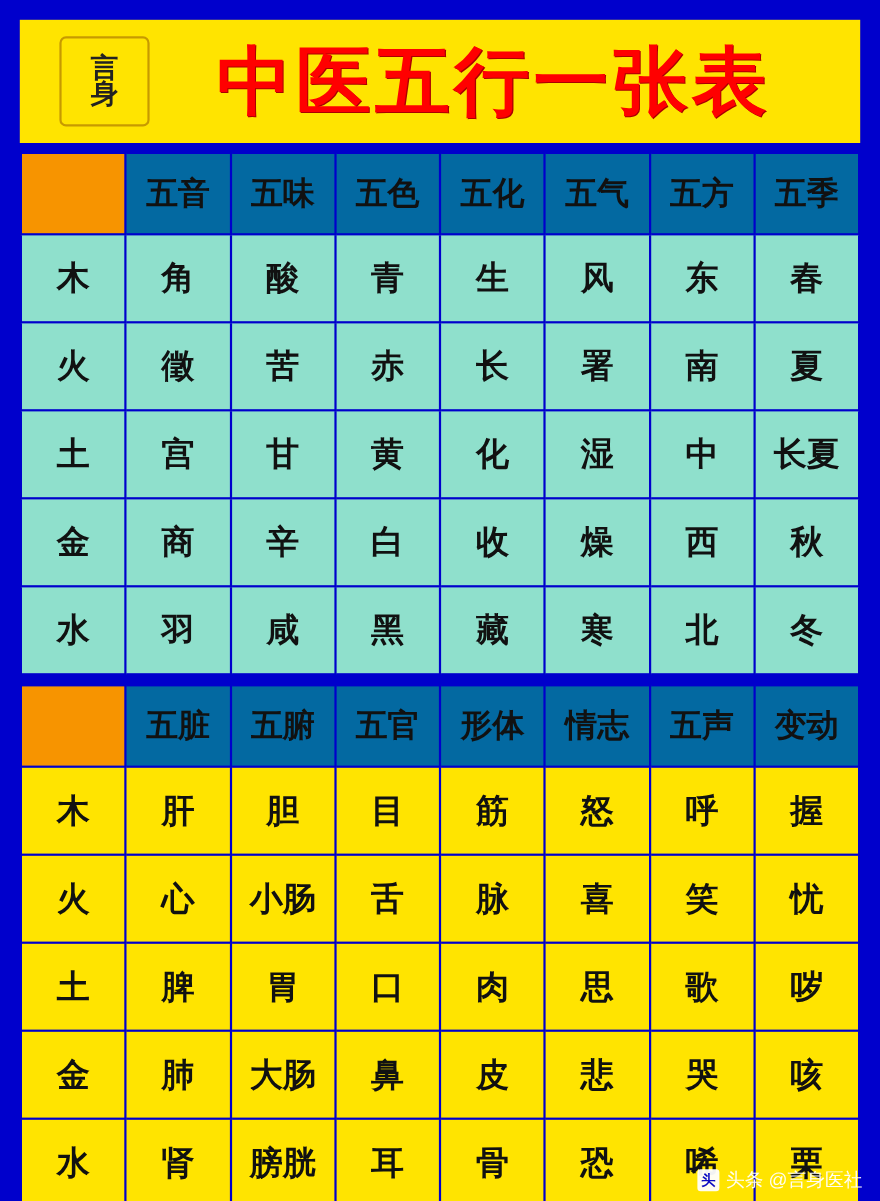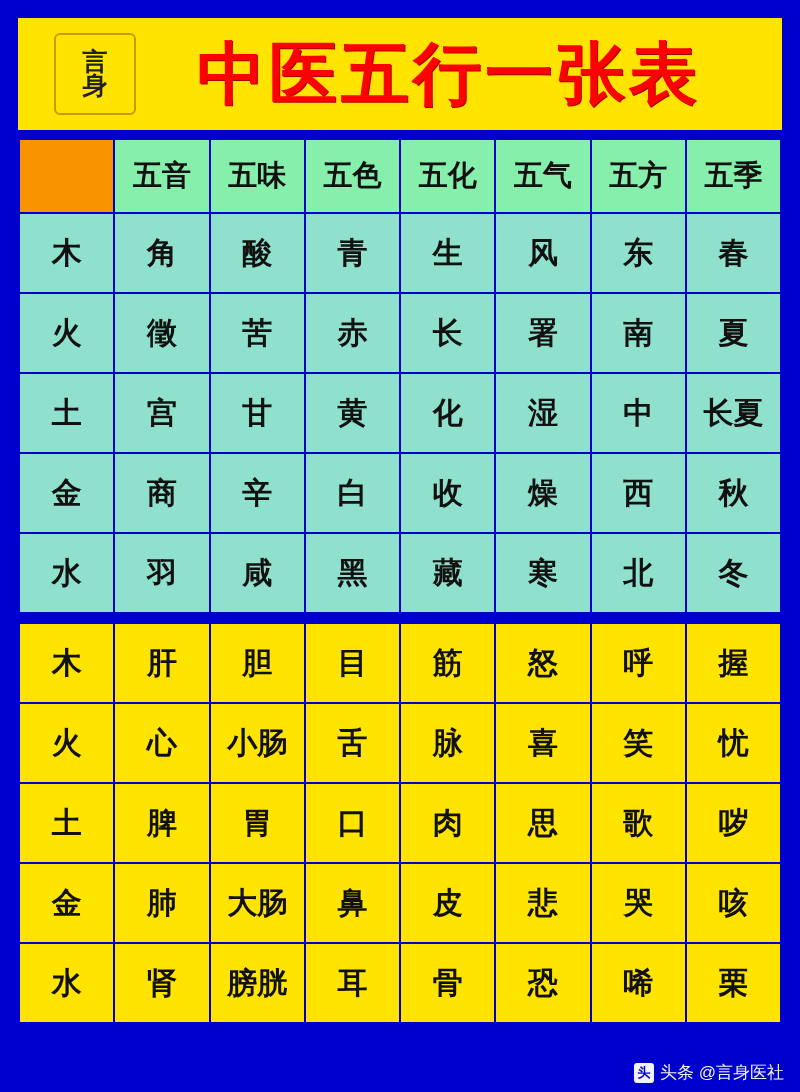--- a/index.html
+++ b/index.html
@@ -72,21 +72,21 @@
     text-align: center;
     vertical-align: middle;
     font-family: "DejaVu Serif", serif;
     font-weight: bold;
     color: #111111;
     font-size: 30px;
     height: 78px;
     padding: 0;
   }
   .hdr td {
-    background: #86efac;
+    background: #0369a1;
     font-size: 29px;
     height: 72px;
     color: #111;
   }
   .hdr td.corner {
     background: #f79400;
   }
   .rowlabel {
     color: #ff2a00;
     font-size: 30px;
@@ -204,20 +204,30 @@
         <td>北</td>
         <td>冬</td>
       </tr>
     </tbody>
   </table>
 
   <div class="gap"></div>
 
   <table class="tbl">
     <tbody>
+      <tr class="hdr">
+        <td class="corner"></td>
+        <td>五脏</td>
+        <td>五腑</td>
+        <td>五官</td>
+        <td>形体</td>
+        <td>情志</td>
+        <td>五声</td>
+        <td>变动</td>
+      </tr>
       <tr class="b2">
         <td class="rowlabel">木</td>
         <td>肝</td>
         <td>胆</td>
         <td>目</td>
         <td>筋</td>
         <td>怒</td>
         <td>呼</td>
         <td>握</td>
       </tr>

